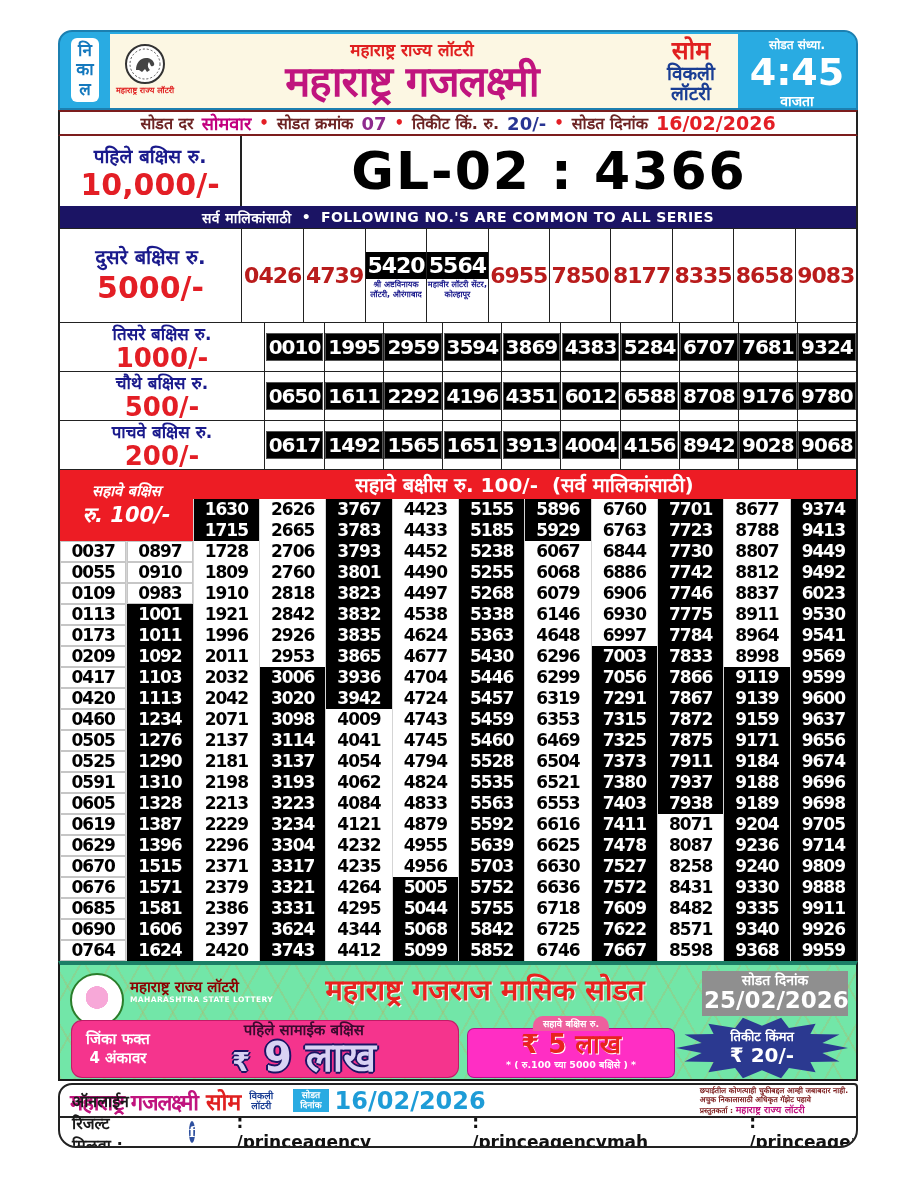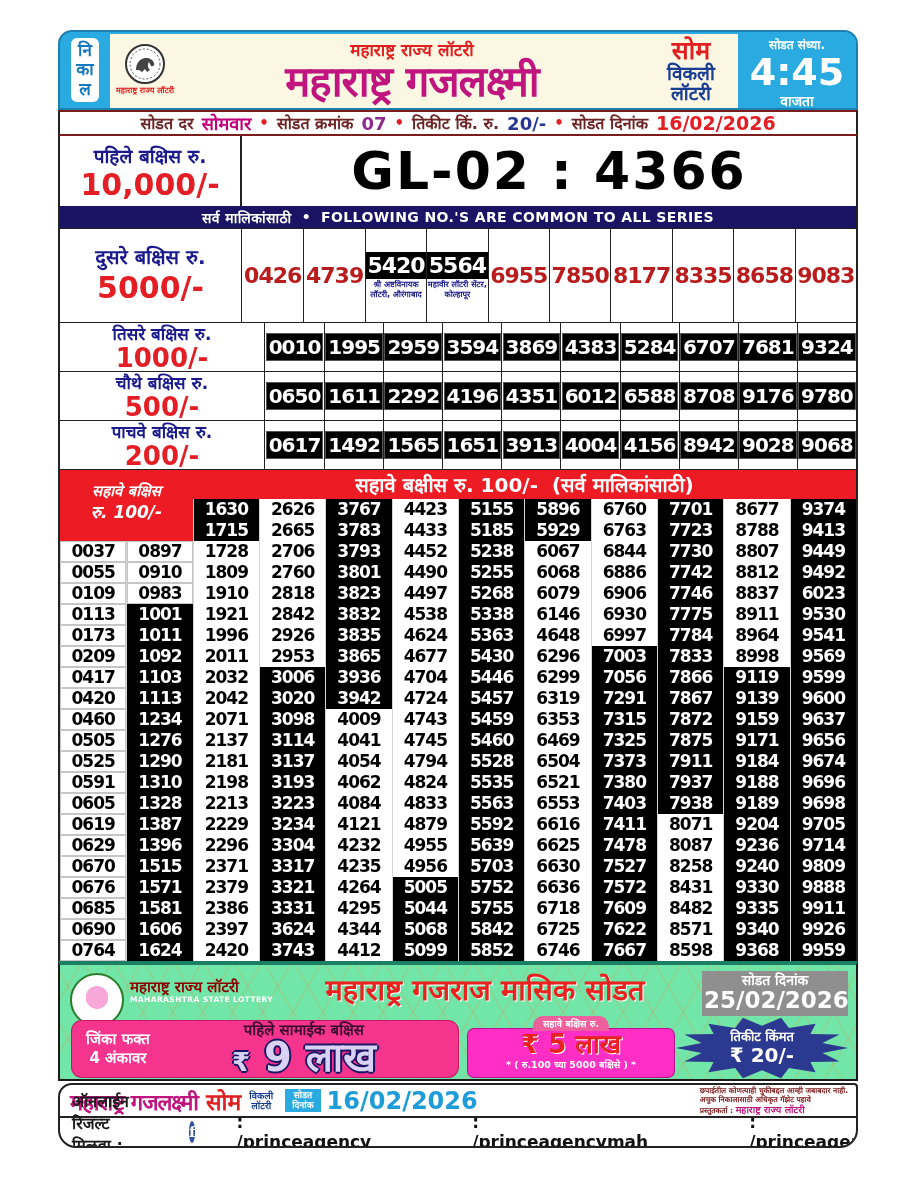--- a/index.html
+++ b/index.html
@@ -72,21 +72,21 @@
   .chip{background:#000;color:#fff;font-size:20px;font-weight:800;padding:2px 3px;letter-spacing:-1px;
     box-shadow:inset 0 0 0 1px #555;}
 
   
   .sixth{position:relative;border-top:1px solid #222;background:#fff;}
   .sixth-strip{height:29px;background:#ed1c24;color:#fff;font-weight:800;font-size:20px;
     display:flex;align-items:center;justify-content:center;gap:14px;padding-left:133px;}
   .red-cell{position:absolute;left:0;top:0;width:133px;height:71px;background:#ed1c24;color:#fff;
     text-align:center;z-index:3;box-sizing:border-box;padding-top:10px;font-style:italic;}
   .rc-l1{font-size:15px;font-weight:800;}
-  .rc-l2{font-size:17px;font-weight:800;text-align:center;}
+  .rc-l2{font-size:21px;font-weight:800;text-align:center;}
   .sixth-table{display:grid;grid-template-columns:repeat(12,1fr);}
   .tcol{border-left:1px solid #d5d5d5;}
   .tcol:first-child{border-left:none;}
   .tcol-offset{margin-top:42px;}
   .tcell{height:21px;line-height:21px;text-align:center;font-size:17px;font-weight:800;
     background:#fff;color:#000;letter-spacing:-1px;}
   .tcell.black{background:#000;color:#fff;}
   .tcol-offset .tcell:not(.black){box-shadow:inset 0 0 0 1px #c6c6c6;}
 
   
@@ -124,21 +124,21 @@
   .st-l1{font-size:13px;font-weight:800;}
   .st-l2{font-size:20px;font-weight:800;}
 
   
   .footer{margin-top:2px;border:2px solid #222;border-radius:14px 4px 18px 18px;overflow:hidden;background:#fff;}
   .f-row1{height:31px;display:flex;align-items:center;border-bottom:2px solid #222;padding-left:10px;}
   .f-title{color:#c0147e;font-weight:800;font-size:22px;letter-spacing:-1px;}
   .f-day{color:#e02020;font-weight:800;font-size:23px;margin-left:8px;}
   .f-weekly{color:#1a3e94;font-weight:800;font-size:9.5px;line-height:1.05;margin-left:8px;text-align:center;}
   .f-datebox{background:#29abe2;color:#fff;font-size:9px;font-weight:bold;line-height:1.1;padding:2px 7px;
-    margin-left:12px;text-align:center;}
+    margin-left:20px;text-align:center;}
   .f-date{color:#1e9cd7;font-weight:800;font-size:24px;margin-left:6px;}
   .f-disc{margin-left:auto;padding-right:8px;font-size:7.5px;color:#7c1d1d;font-weight:bold;line-height:1.2;text-align:left;}
   .f-presenter{color:#c0147e;font-size:9.5px;}
   .f-row2{height:28px;display:flex;align-items:center;padding-left:12px;gap:36px;}
   .f-online{color:#1a1a1a;font-weight:800;font-size:16px;}
   .icon-fb{width:22px;height:22px;border-radius:50%;background:#2d4f9e;color:#fff;font-weight:800;font-size:15px;
     display:flex;align-items:center;justify-content:center;margin-left:24px;font-family:"DejaVu Serif","Liberation Serif",serif;}
   .icon-tg{width:22px;height:22px;border-radius:50%;background:#37aee2;margin-left:24px;position:relative;}
   .icon-tg svg{position:absolute;left:4px;top:5px;}
   .icon-ig{width:22px;height:22px;border-radius:6px;margin-left:24px;position:relative;

